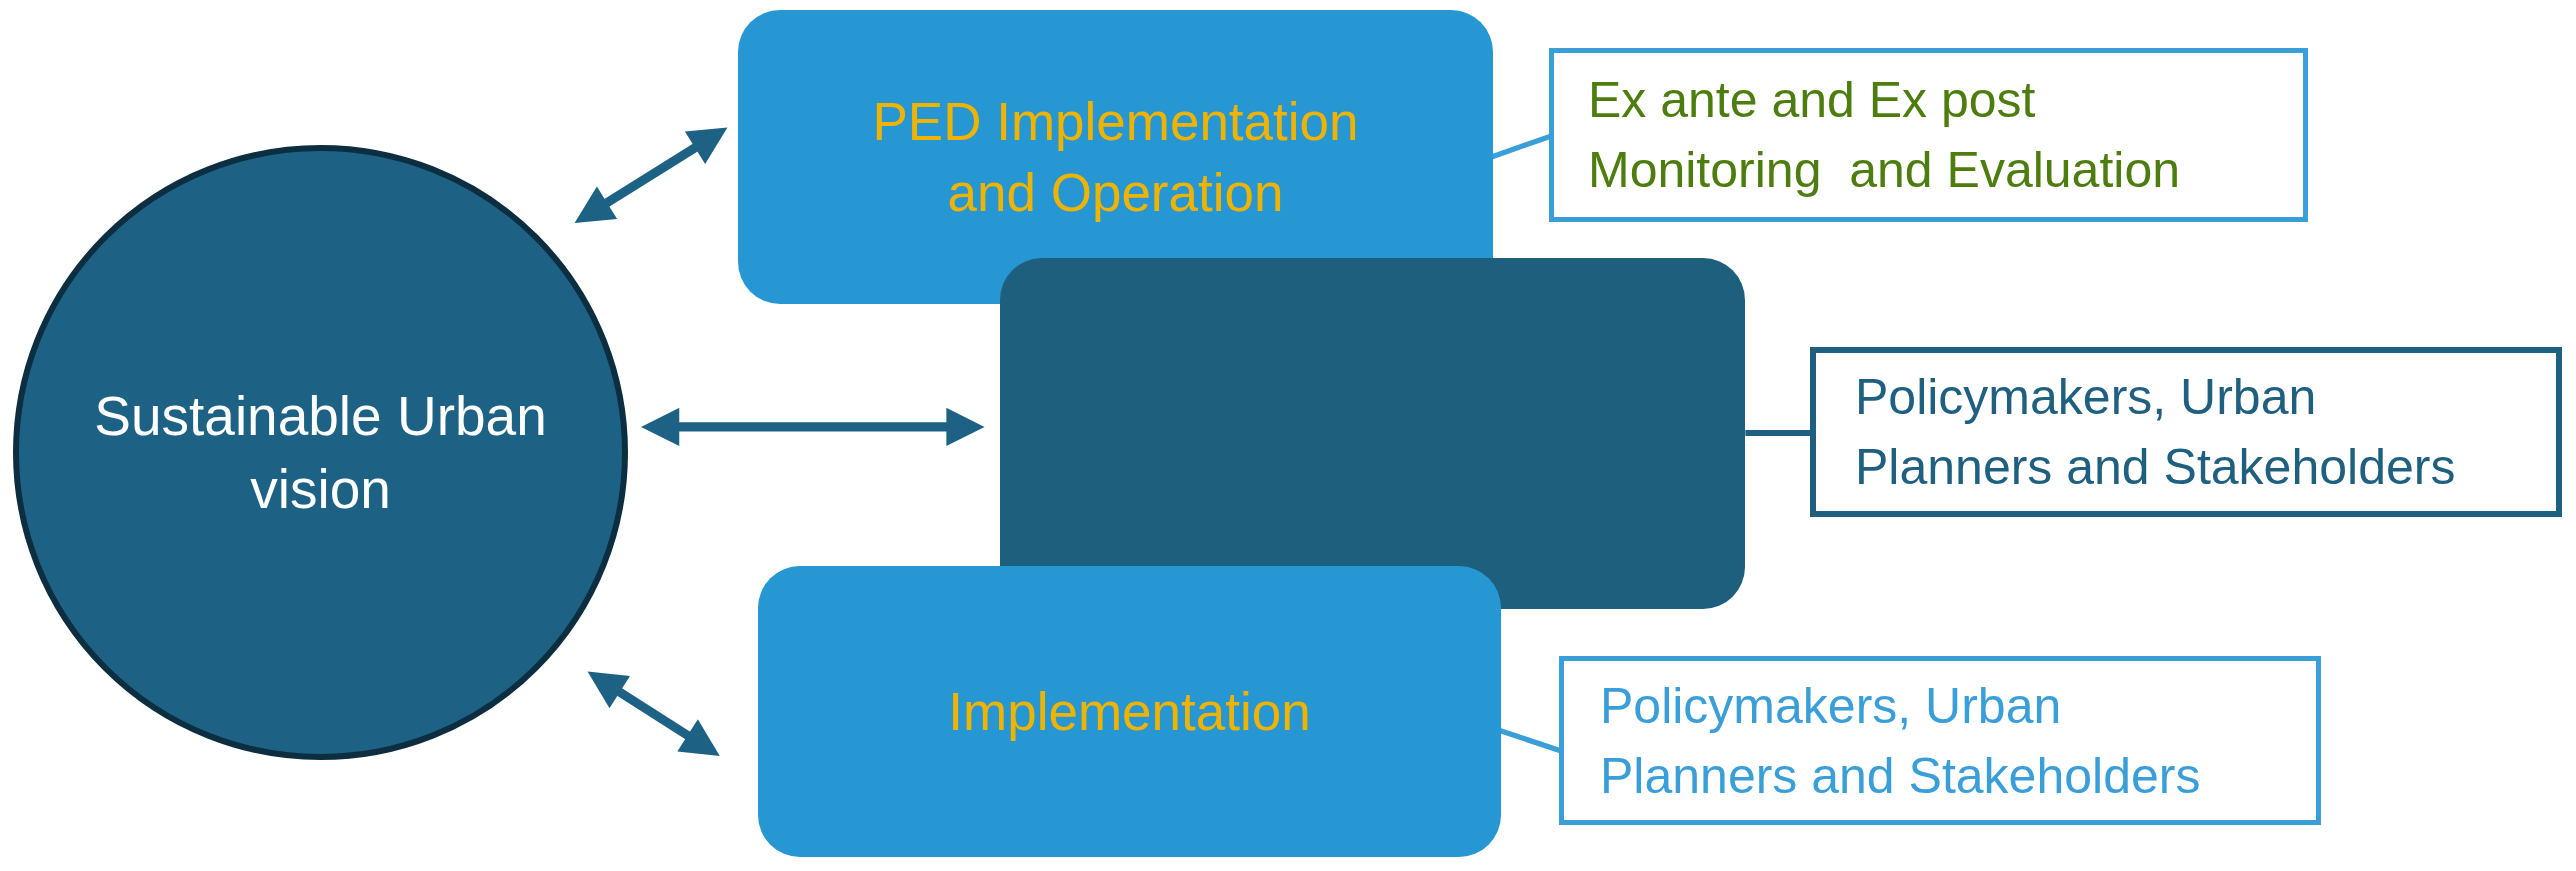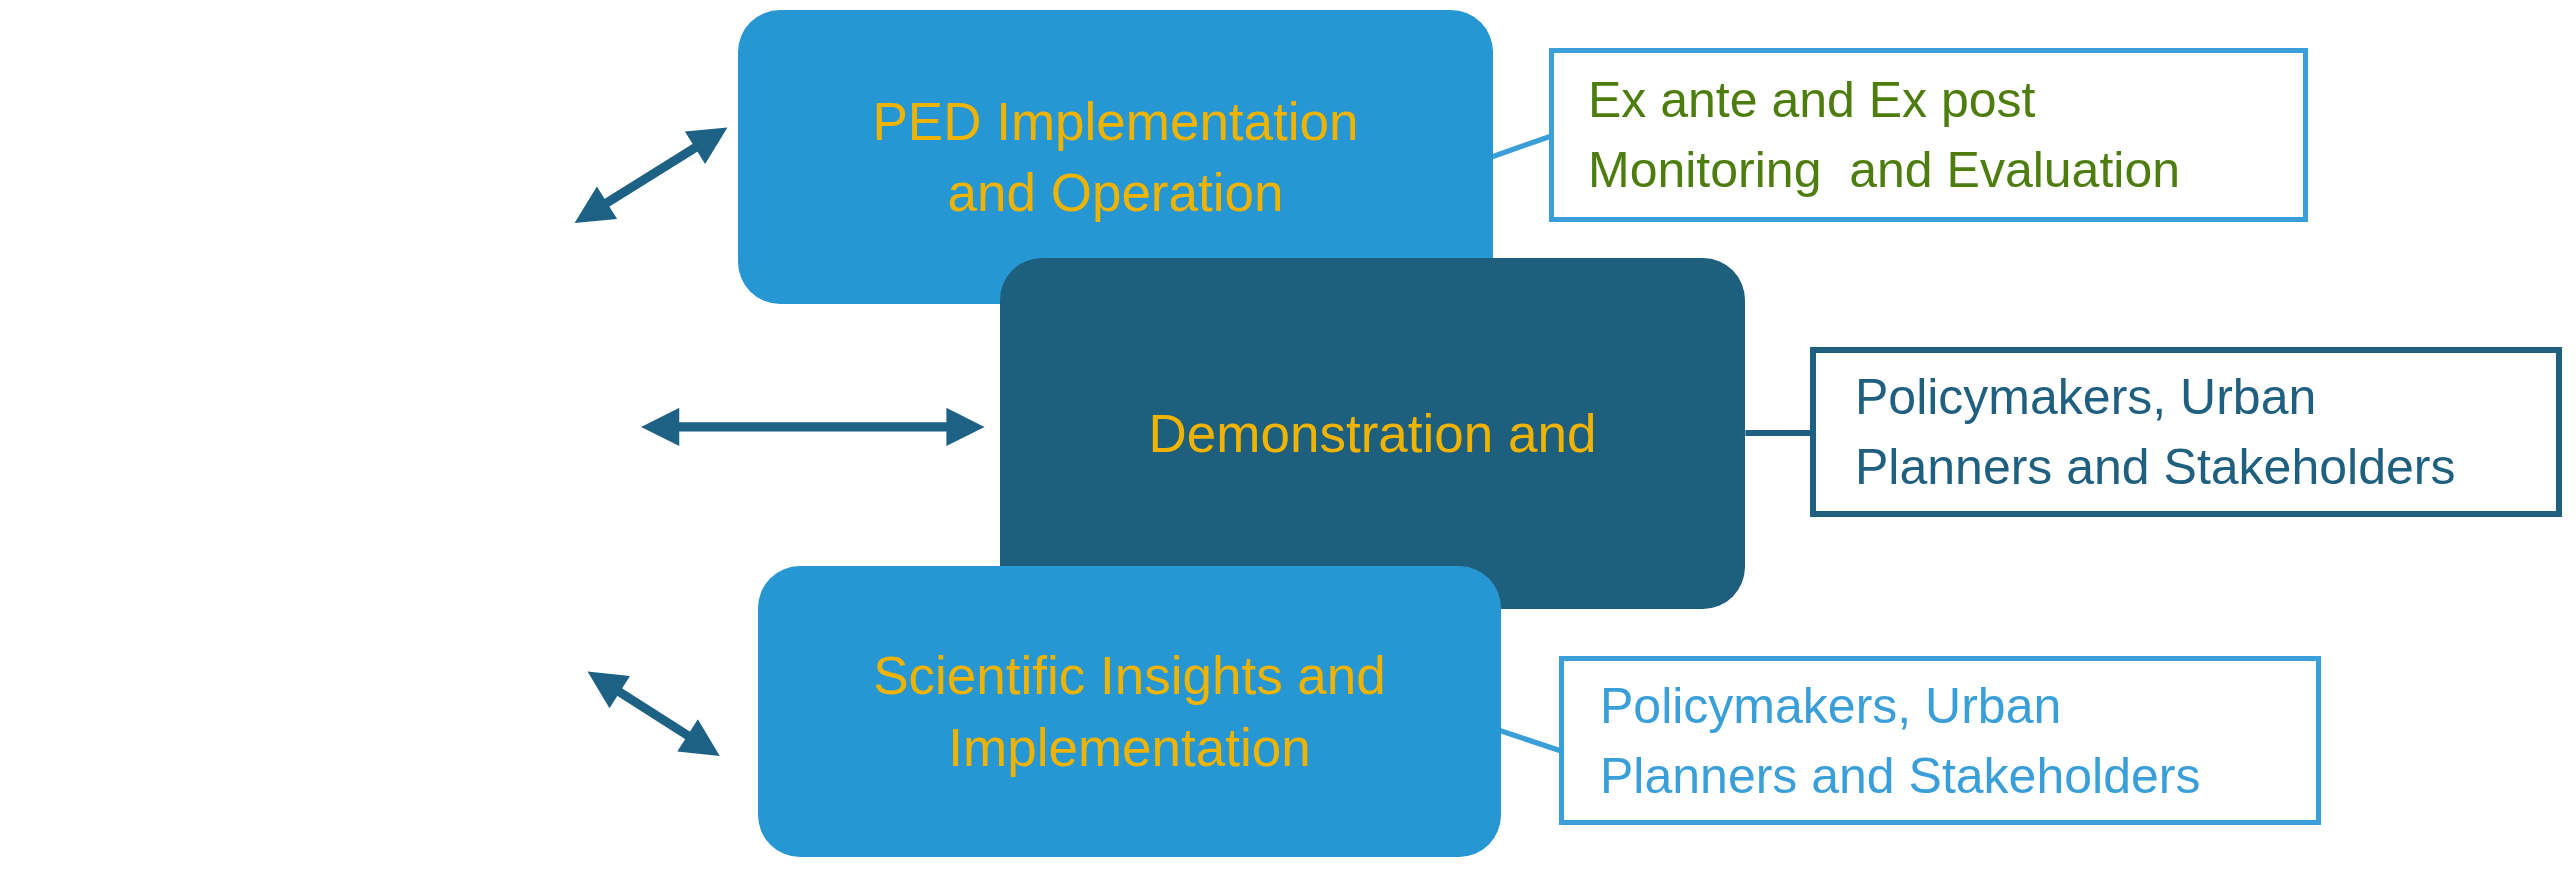--- a/index.html
+++ b/index.html
@@ -99,32 +99,34 @@
 
     <line x1="771" y1="286" x2="947" y2="176" stroke="#1D6284" stroke-width="12" marker-start="url(#ah)" marker-end="url(#ah)"></line>
     <line x1="861" y1="563" x2="1284" y2="563" stroke="#1D6284" stroke-width="12" marker-start="url(#ah)" marker-end="url(#ah)"></line>
     <line x1="788" y1="894" x2="937" y2="989" stroke="#1D6284" stroke-width="12" marker-start="url(#ah)" marker-end="url(#ah)"></line>
 
     <line x1="1956" y1="211" x2="2047" y2="179" stroke="#3A9FD8" stroke-width="7"></line>
     <line x1="2303" y1="571" x2="2392" y2="571" stroke="#1F5F7F" stroke-width="8"></line>
     <line x1="1971" y1="961" x2="2061" y2="991" stroke="#3A9FD8" stroke-width="7"></line>
   </svg>
 
+  <div class="vision-circle">
+    <p>Sustainable Urban</p>
+    <p>vision</p>
+  </div>
 
   <div class="node node-ped">
     <p>PED Implementation</p>
     <p>and Operation</p>
   </div>
 
   <div class="node node-demo">
-    <p>Demonstration and</p>
   </div>
 
   <div class="node node-sci">
-    <p>Scientific Insights and</p>
     <p>Implementation</p>
   </div>
 
   <div class="note note-monitoring">
     <p>Ex ante and Ex post</p>
     <p>Monitoring  and Evaluation</p>
   </div>
 
   <div class="note note-policy-mid">
     <p>Policymakers, Urban</p>

